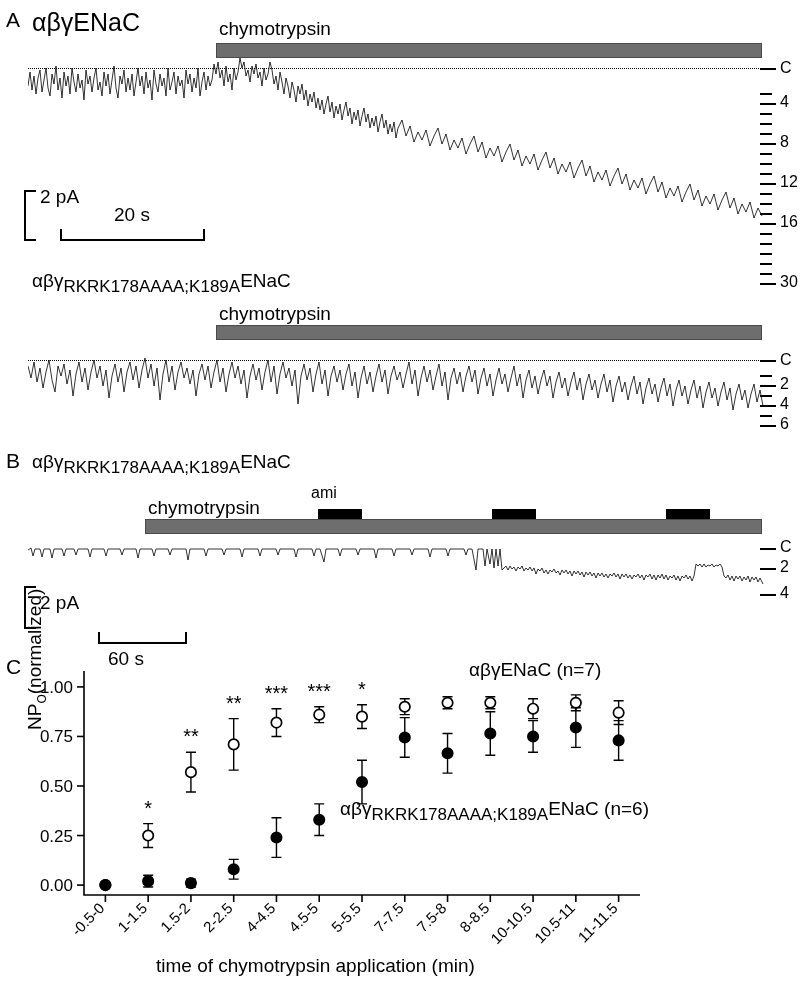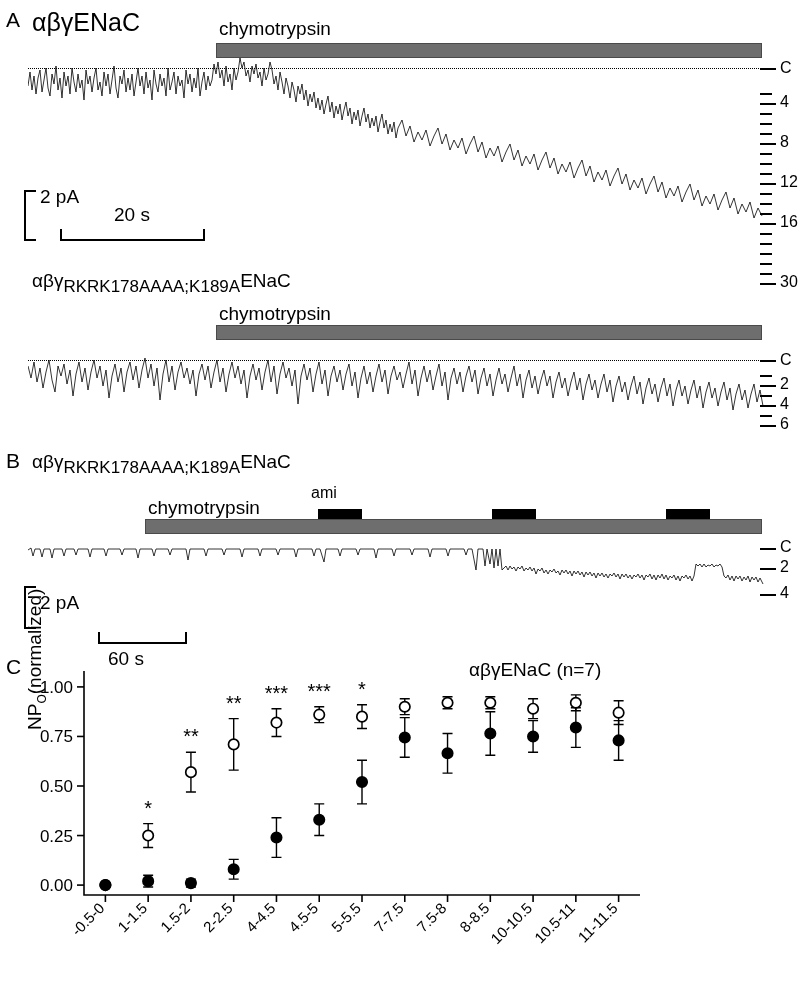--- a/index.html
+++ b/index.html
@@ -154,20 +154,23 @@
 
 <div id="panelC">
   <div class="panel-letter" style="left:6px;top:0px;">C</div>
 
   <div class="axis-lbl" style="left:24px;top:75px;transform:rotate(-90deg);transform-origin:left top;width:200px;font-size:19px;">
     <span>NP</span><sub style="font-size:12px;">O</sub><span>(normalized)</span>
   </div>
 
   <div class="lbl" style="left:469px;top:4px;font-size:19px;">
     <span>αβγ</span><span>ENaC (n=7)</span>
+  </div>
+  <div class="lbl" style="left:340px;top:143px;font-size:19px;">
+    <span>αβγ</span><sub>RKRK178AAAA;K189A</sub><span>ENaC (n=6)</span>
   </div>
 
   <svg id="plot" width="800" height="333" style="position:absolute;left:0;top:0;">
       <path d="M 84 16 L 84 240 L 640 240" fill="none" stroke="#000" stroke-width="1.6"></path>
       <line x1="77" y1="230.0909090909091" x2="84" y2="230.0909090909091" stroke="#000" stroke-width="1.6"></line>
       <text x="73" y="236.0909090909091" text-anchor="end" font-size="17" font-family="&quot;Liberation Sans&quot;, sans-serif" fill="#000">0.00</text>
       <line x1="77" y1="180.54545454545456" x2="84" y2="180.54545454545456" stroke="#000" stroke-width="1.6"></line>
       <text x="73" y="186.54545454545456" text-anchor="end" font-size="17" font-family="&quot;Liberation Sans&quot;, sans-serif" fill="#000">0.25</text>
       <line x1="77" y1="131" x2="84" y2="131" stroke="#000" stroke-width="1.6"></line>
       <text x="73" y="137" text-anchor="end" font-size="17" font-family="&quot;Liberation Sans&quot;, sans-serif" fill="#000">0.50</text>
@@ -252,13 +255,14 @@
       <path d="M 618.6153846153846 105.23636363636365 L 618.6153846153846 65.60000000000002 M 613.6153846153846 105.23636363636365 L 623.6153846153846 105.23636363636365 M 613.6153846153846 65.60000000000002 L 623.6153846153846 65.60000000000002" stroke="#000" stroke-width="1.4" fill="none"></path>
       <circle cx="618.6153846153846" cy="85.41818181818184" r="5.2" stroke="#000" stroke-width="1.7" fill="#000"></circle>
       <text x="148.15384615384616" y="159.65454545454546" text-anchor="middle" font-size="20" font-family="&quot;Liberation Sans&quot;, sans-serif" fill="#000">*</text>
       <text x="190.9230769230769" y="88.30909090909091" text-anchor="middle" font-size="20" font-family="&quot;Liberation Sans&quot;, sans-serif" fill="#000">**</text>
       <text x="233.69230769230768" y="54.618181818181824" text-anchor="middle" font-size="20" font-family="&quot;Liberation Sans&quot;, sans-serif" fill="#000">**</text>
       <text x="276.46153846153845" y="44.709090909090946" text-anchor="middle" font-size="20" font-family="&quot;Liberation Sans&quot;, sans-serif" fill="#000">***</text>
       <text x="319.2307692307692" y="42.72727272727272" text-anchor="middle" font-size="20" font-family="&quot;Liberation Sans&quot;, sans-serif" fill="#000">***</text>
       <text x="362" y="40.74545454545455" text-anchor="middle" font-size="20" font-family="&quot;Liberation Sans&quot;, sans-serif" fill="#000">*</text>
     </svg>
 
+  <div class="axis-lbl" style="left:156px;top:300px;font-size:19px;">time of chymotrypsin application (min)</div>
 </div>
 
 </body></html>

